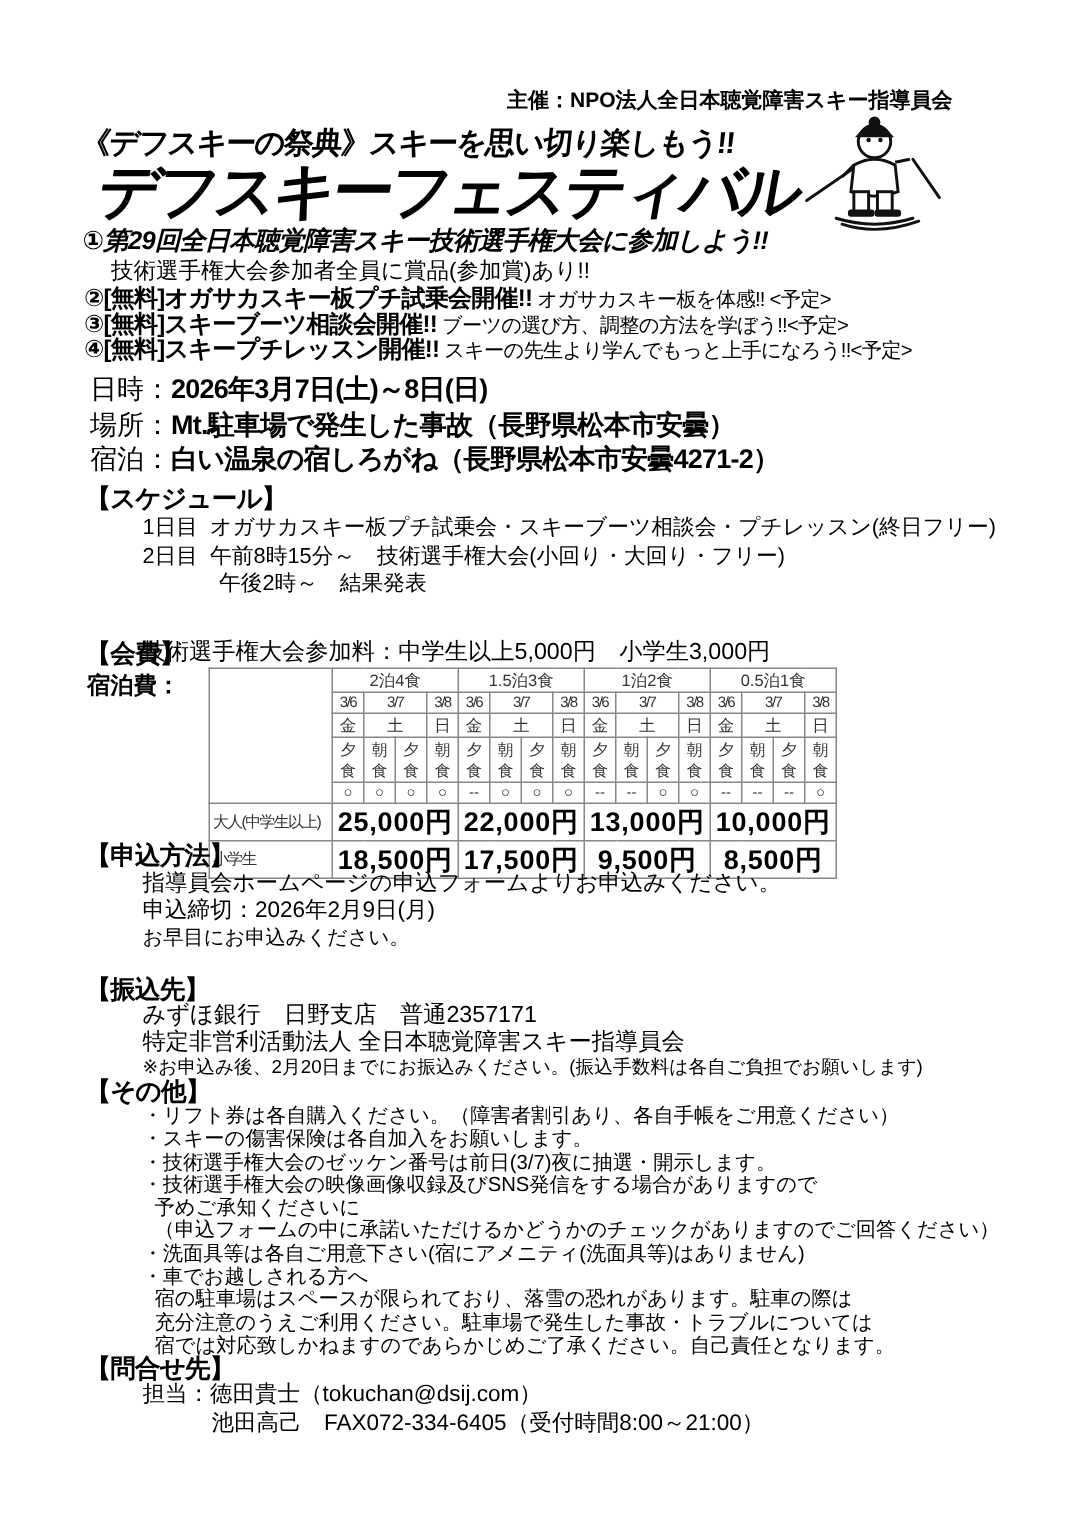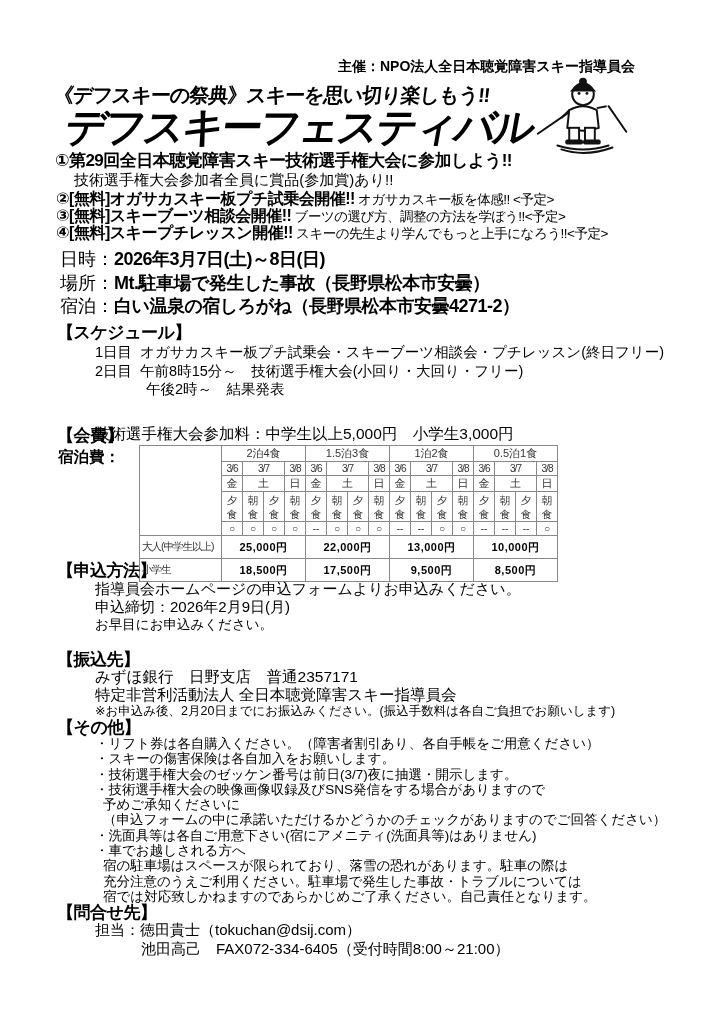--- a/index.html
+++ b/index.html
@@ -10,21 +10,21 @@
     font-family:"Liberation Sans","DejaVu Sans",sans-serif;
     overflow:hidden;
   }
   .abs { position:absolute; }
 
   .organizer { top:58px; left:338px; font-size:14px; font-weight:700;text-align:right; }
   .tagline   { top:82px; left:54px; font-size:20px; font-weight:900; letter-spacing:-1px; transform:skewX(-6deg); }
   .main-title{ top:100px; left:66px; font-size:41px; font-weight:900; letter-spacing:-3px; transform:skewX(-10deg); }
   .skier     { top:76px; left:524px; width:118px; height:80px; }
 
-  .hl1  { top:149px; left:55px;  font-size:17px; font-weight:800; letter-spacing:-0.5px;}
+  .hl1  { top:149px; left:55px;  font-size:17px; font-weight:800; letter-spacing:-0.5px;font-style:italic;}
   .hl1s { top:171px; left:74px;  font-size:15px; }
   .hl-row { left:56px; font-size:16px; white-space:nowrap; letter-spacing:-0.5px;}
   .hl-row b { font-weight:800; }
   .hl-row .rest { font-size:13.5px; font-weight:400; }
   .hl2 { top:189px; } .hl3 { top:206px; } .hl4 { top:223px; }
 
   .info { top:248px; left:60px; font-size:18px; line-height:23.5px; white-space:nowrap; }
   .info b { font-weight:700; letter-spacing:-0.5px; }
 
   .sec-head { font-size:17px; font-weight:800; letter-spacing:-0.5px; }
@@ -38,21 +38,21 @@
   .lodging-lbl { top:447px; left:58px; font-size:15.5px; font-weight:700; }
 
   table.lodge { position:absolute; top:445px; left:139px; border-collapse:collapse; table-layout:fixed; }
   table.lodge td, table.lodge th { border:1px solid #888; text-align:center; padding:0; color:#333; font-weight:400; overflow:hidden; }
   table.lodge .plan  { font-size:11px; height:16px; }
   table.lodge .dt    { font-size:10px; height:14px; letter-spacing:-1px; }
   table.lodge .dy    { font-size:11px; height:14px; }
   table.lodge .meal  { font-size:10.5px; height:30px; line-height:14px; word-break:break-all; padding:0 4px; }
   table.lodge .mark  { font-size:10px; height:14px; }
   table.lodge .rowlbl{ font-size:10.5px; text-align:left; padding-left:2px; letter-spacing:-1px; white-space:nowrap; }
-  table.lodge .price { font-size:11px; font-weight:700; color:#000; height:23px; letter-spacing:0.5px; }
+  table.lodge .price { font-size:18px; font-weight:700; color:#000; height:23px; letter-spacing:0.5px; }
 
   .app-head  { top:559px; left:57px; }
   .app-body  { top:580px; left:95px; font-size:15px; line-height:18px; white-space:nowrap; }
   .app-body .small { font-size:13.5px; }
 
   .bank-head { top:648px; left:57px; }
   .bank-body { top:668px; left:95px; font-size:15.5px; line-height:17.5px; white-space:nowrap; }
   .bank-body .note { font-size:12.5px; }
 
   .oth-head  { top:716px; left:57px; }

